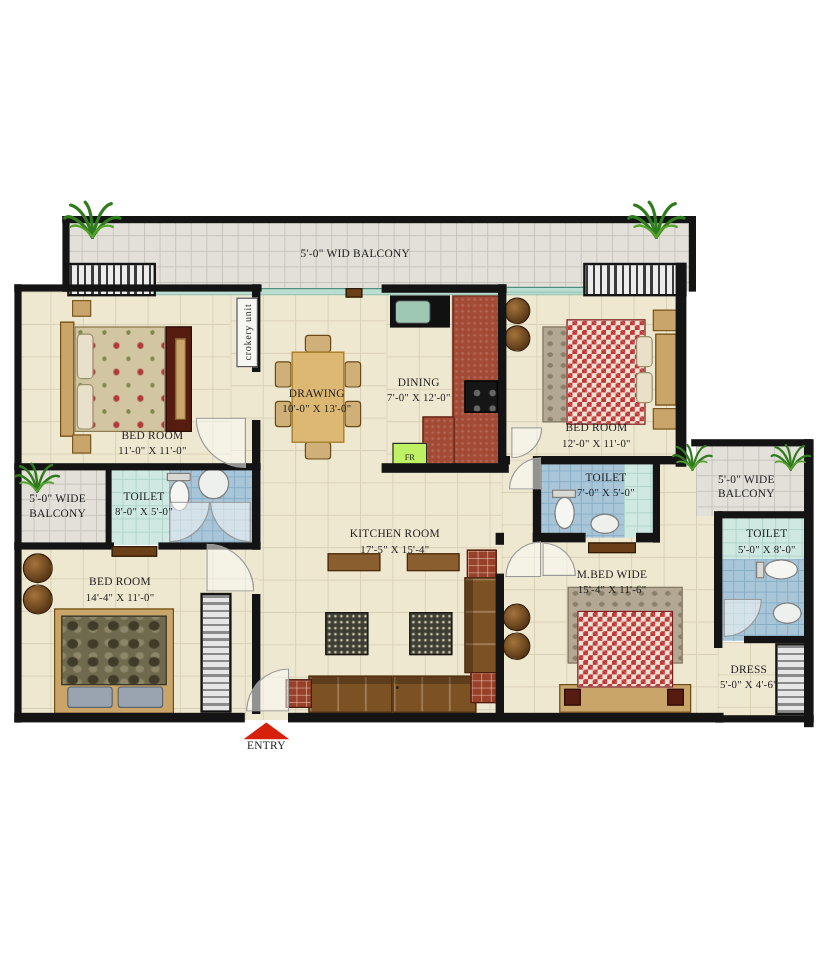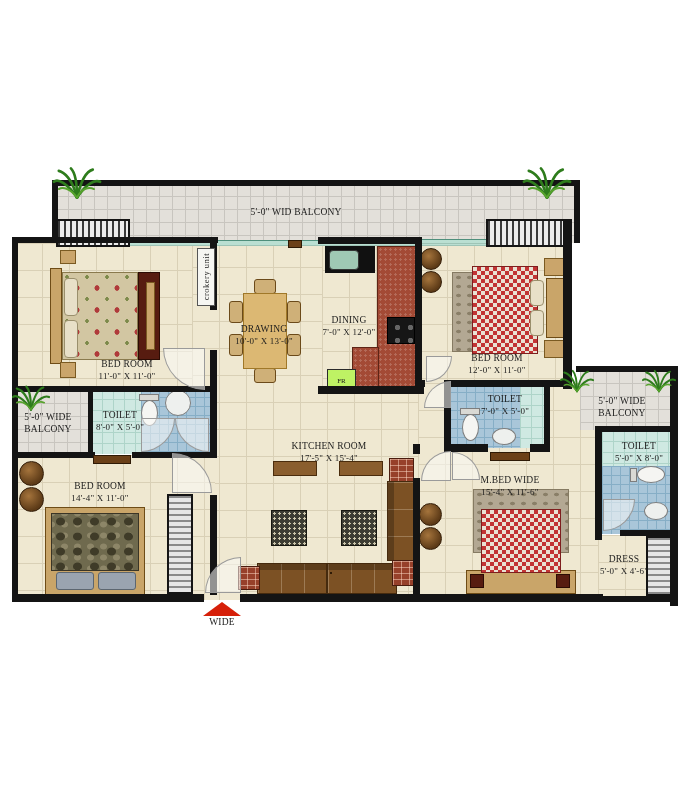--- a/index.html
+++ b/index.html
@@ -264,21 +264,21 @@
   </svg>
 <svg class="abs plant" style="left:560px;top:368px" width="34" height="26" viewBox="0 0 40 28">
     <use href="#palm"></use>
   </svg>
 <svg class="abs plant" style="left:642px;top:368px" width="34" height="26" viewBox="0 0 40 28">
     <use href="#palm"></use>
   </svg>
 
 <div class="abs entry-arrow" style="left:203px;top:602px"></div>
 <div class="lbl" style="left:222px;top:623px">
-  <span>WIDE</span>
+  <span>ENTRY</span>
 </div>
 
 <div class="lbl" style="left:296px;top:213px">
   <span>5'-0" WID BALCONY</span>
 </div>
 <div class="lbl" style="left:48px;top:423px">
   <span>5'-0" WIDE</span>
   <span>BALCONY</span>
 </div>
 <div class="lbl" style="left:622px;top:407px">

